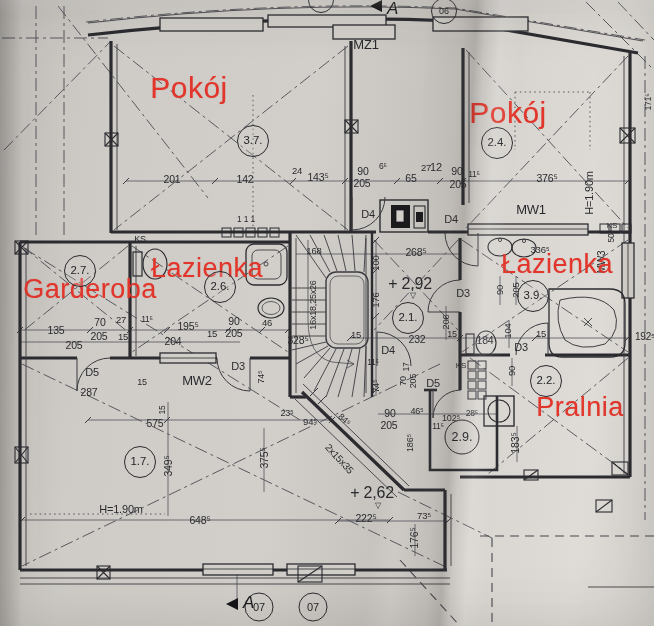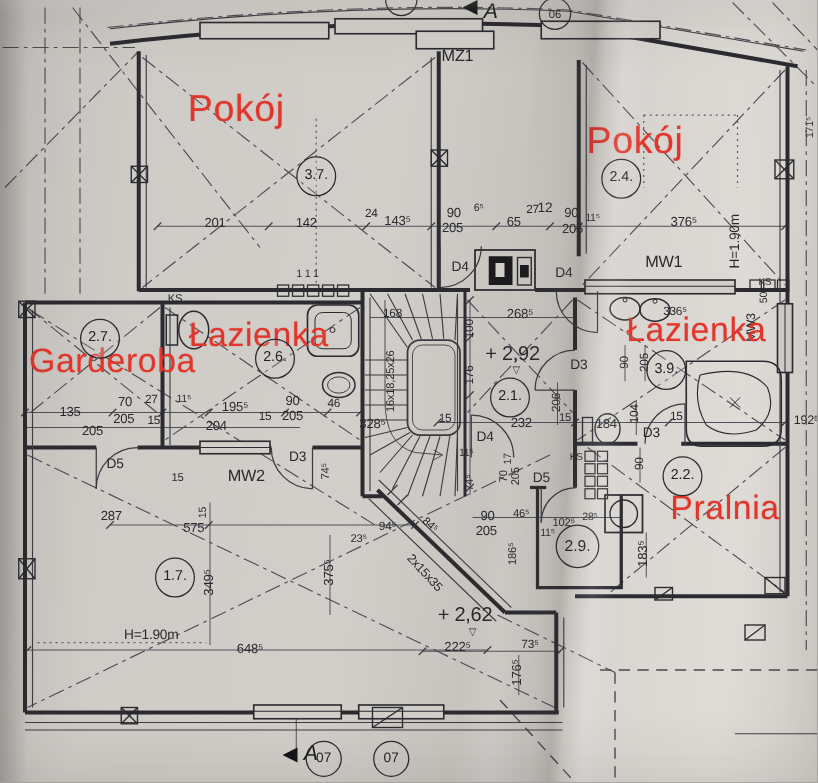--- a/index.html
+++ b/index.html
@@ -405,28 +405,28 @@
       <div class="dim" style="font-size: 9.5px; left: 512px; top: 371px; transform: translate(-50%, -50%) rotate(-90deg);">90</div>
       <div class="dim" style="font-size: 10.5px; left: 515px; top: 443px; transform: translate(-50%, -50%) rotate(-90deg);">183⁵</div>
       <div class="dim" style="font-size: 10.5px; left: 390px; top: 413px; transform: translate(-50%, -50%);">90</div>
       <div class="dim" style="font-size: 10.5px; left: 389px; top: 425px; transform: translate(-50%, -50%);">205</div>
       <div class="dim" style="font-size: 9px; left: 417px; top: 411px; transform: translate(-50%, -50%);">46⁵</div>
       <div class="dim" style="font-size: 9px; left: 451px; top: 418px; transform: translate(-50%, -50%);">102⁵</div>
       <div class="dim" style="font-size: 8.5px; left: 472px; top: 413px; transform: translate(-50%, -50%);">28⁵</div>
       <div class="dim" style="font-size: 8.5px; left: 438px; top: 426px; transform: translate(-50%, -50%);">11⁵</div>
       <div class="dim" style="font-size: 9px; left: 410px; top: 443px; transform: translate(-50%, -50%) rotate(-90deg);">186⁵</div>
       <div class="dim" style="font-size: 9px; left: 344px; top: 420px; transform: translate(-50%, -50%) rotate(43deg);">84⁵</div>
-      <div class="dim" style="font-size: 10.5px; left: 89px; top: 392px; transform: translate(-50%, -50%); margin-top: 21px;">287</div>
+      <div class="dim" style="font-size: 10.5px; left: 89px; top: 392px; transform: translate(-50%, -50%);">287</div>
       <div class="dim" style="font-size: 9px; left: 142px; top: 382px; transform: translate(-50%, -50%);">15</div>
       <div class="dim" style="font-size: 9px; left: 261px; top: 377px; transform: translate(-50%, -50%) rotate(-90deg);">74⁵</div>
       <div class="dim" style="font-size: 10.5px; left: 155px; top: 423px; transform: translate(-50%, -50%);">575</div>
       <div class="dim" style="font-size: 8.5px; left: 162px; top: 410px; transform: translate(-50%, -50%) rotate(-90deg);">15</div>
       <div class="dim" style="font-size: 10.5px; left: 168px; top: 466px; transform: translate(-50%, -50%) rotate(-90deg);">349⁵</div>
       <div class="dim" style="font-size: 10.5px; left: 264px; top: 458px; transform: translate(-50%, -50%) rotate(-90deg);">375⁵</div>
-      <div class="dim" style="font-size: 9px; left: 287px; top: 431px; transform: translate(-50%, -50%);">23⁵</div>
+      <div class="dim" style="font-size: 9px; left: 287px; top: 413px; transform: translate(-50%, -50%);">23⁵</div>
       <div class="dim" style="font-size: 9.5px; left: 310px; top: 422px; transform: translate(-50%, -50%);">94⁵</div>
       <div class="dim" style="font-size: 10.5px; left: 200px; top: 520px; transform: translate(-50%, -50%);">648⁵</div>
       <div class="dim" style="font-size: 10.5px; left: 366px; top: 518px; transform: translate(-50%, -50%);">222⁵</div>
       <div class="dim" style="font-size: 9.5px; left: 424px; top: 516px; transform: translate(-50%, -50%);">73⁵</div>
       <div class="dim" style="font-size: 10.5px; left: 414px; top: 538px; transform: translate(-50%, -50%) rotate(-90deg);">176⁵</div>
       <div class="room-label" style="font-size: 30px; color: rgb(226, 54, 44); left: 189px; top: 88px; transform: translate(-50%, -50%);">Pokój</div>
       <div class="room-num" style="height: 30px; width: 30px; font-size: 11.4px; left: 253px; top: 141px; transform: translate(-50%, -50%);">3.7.</div>
       <div class="room-label" style="font-size: 30px; color: rgb(226, 54, 44); left: 508px; top: 113px; transform: translate(-50%, -50%);">Pokój</div>
       <div class="room-num" style="height: 30px; width: 30px; font-size: 11.4px; left: 497px; top: 143px; transform: translate(-50%, -50%);">2.4.</div>
       <div class="room-label" style="font-size: 27px; color: rgb(226, 54, 44); left: 207px; top: 268px; transform: translate(-50%, -50%);">Łazienka</div>

